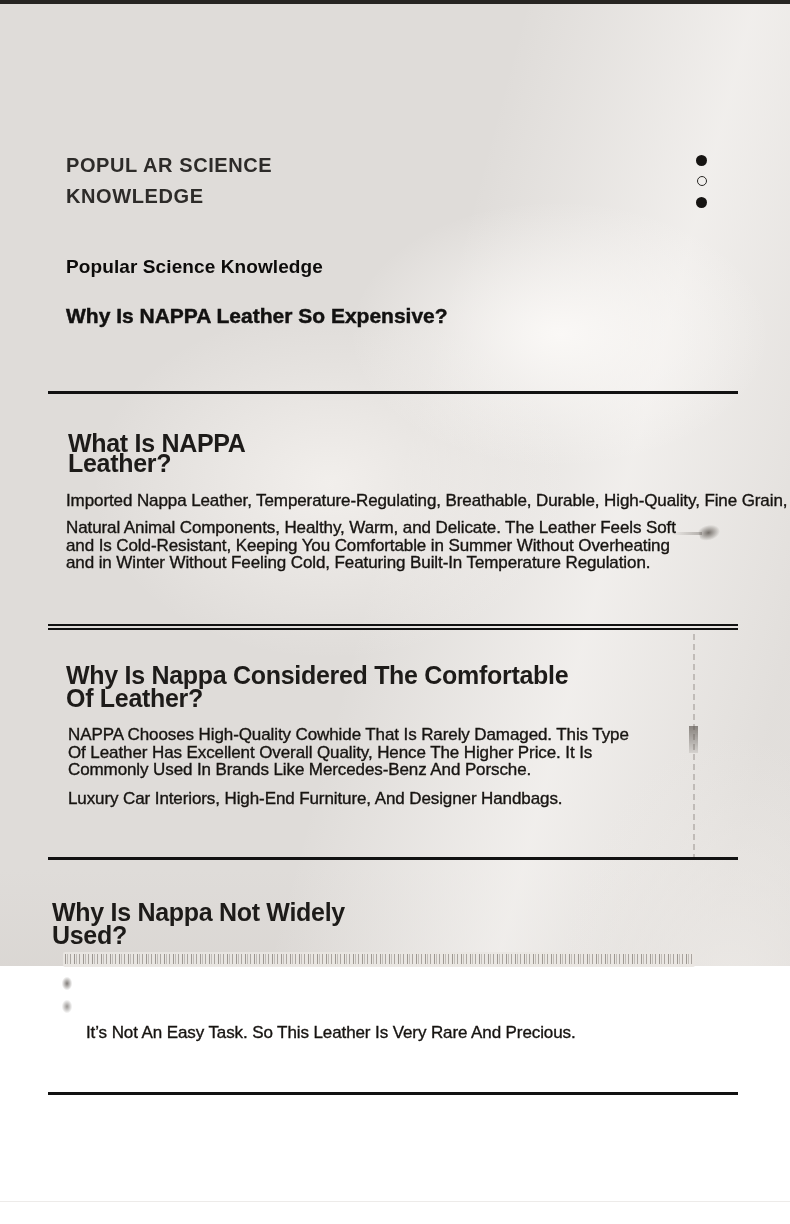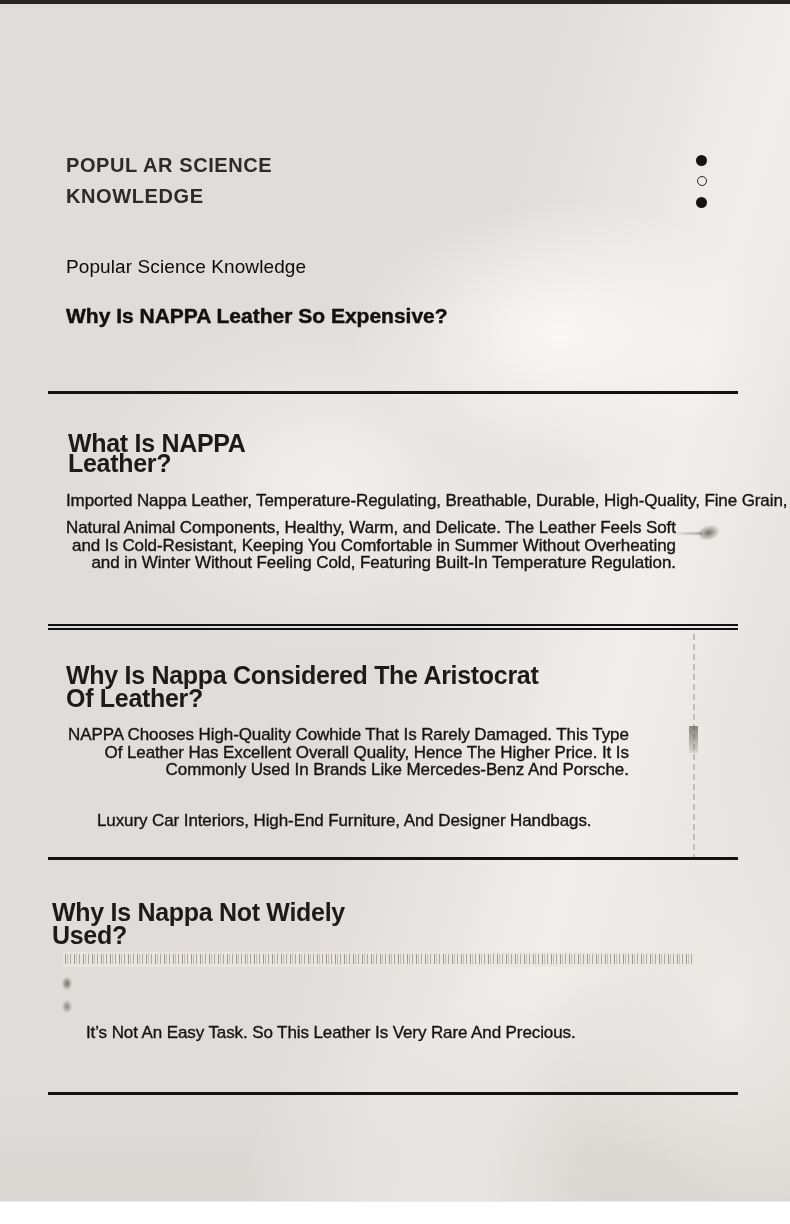--- a/index.html
+++ b/index.html
@@ -4,21 +4,21 @@
 <style>
   html,body{margin:0;padding:0;background:#ffffff;}
   .page{
     position:relative;width:790px;height:1224px;overflow:hidden;
     background:#ffffff;
     font-family:"Liberation Sans", sans-serif;
     -webkit-font-smoothing:antialiased;
   }
   .topbar{position:absolute;left:0;top:0;width:790px;height:4px;background:#272522;}
   .canvas{
-    position:absolute;left:0;top:4px;width:790px;height:1197px;
+    position:absolute;left:0;top:4px;width:790px;height:962px;
     background-color:#dfdcd9;
     background-image:
       radial-gradient(ellipse 300px 190px at 560px 330px, rgba(251,249,247,0.95), rgba(251,249,247,0) 70%),
       radial-gradient(ellipse 340px 250px at 330px 480px, rgba(245,242,239,0.85), rgba(245,242,239,0) 70%),
       radial-gradient(ellipse 250px 400px at 730px 1010px, rgba(238,235,232,0.9), rgba(238,235,232,0) 70%),
       radial-gradient(ellipse 420px 300px at 660px 1160px, rgba(198,193,188,0.5), rgba(198,193,188,0) 70%),
       linear-gradient(105deg, rgba(255,255,255,0) 50%, rgba(250,248,246,0.65) 72%, rgba(240,237,233,0.15) 92%),
       linear-gradient(0deg, rgba(213,209,205,0.45), rgba(213,209,205,0) 10%);
   }
   .abs{position:absolute;}
@@ -26,21 +26,21 @@
     left:66px;top:146px;
     font-size:20px;font-weight:700;letter-spacing:0.6px;
     line-height:31px;color:#2d2b29;white-space:pre-line;
   }
   .dots{left:696px;top:151px;width:12px;height:62px;}
   .dot{position:absolute;left:0;width:11px;height:11px;border-radius:50%;}
   .dot.filled{background:#161412;}
   .dot.hollow{background:transparent;border:1.5px solid #2a2825;width:8px;height:8px;left:1px;}
   .dot.d1{top:0;} .dot.d2{top:21px;} .dot.d3{top:42px;}
   .kicker{
-    left:66px;top:252px;font-size:19px;font-weight:400;color:#0c0b0a;letter-spacing:0.1px;
+    left:66px;top:252px;font-size:19px;font-weight:700;color:#0c0b0a;letter-spacing:0.1px;
   }
   .intro-title{
     left:66px;top:300px;font-size:21px;font-weight:700;color:#121110;
     -webkit-text-stroke:0.45px #121110;letter-spacing:0px;
   }
   .divider{left:48px;width:690px;background:#121212;height:2.5px;}
   .divider.d1{top:387px;}
   .divider.d2{top:620px;height:6px;background:transparent;border-top:2px solid #121212;border-bottom:2.5px solid #121212;box-sizing:border-box;}
   .divider.d3{top:853px;}
   .divider.d4{top:1088px;}
@@ -48,27 +48,26 @@
     font-size:25px;font-weight:700;color:#1d1b19;letter-spacing:-0.3px;
     white-space:pre-line;
   }
   .sh1{left:68px;top:429px;line-height:20px;}
   .sh2{left:66px;top:660px;line-height:23px;}
   .sh3{left:52px;top:897px;line-height:23px;}
   .body-text{
     font-size:17px;font-weight:400;color:#171411;line-height:17.6px;
     letter-spacing:-0.1px;-webkit-text-stroke:0.35px #171411;
     white-space:pre-line;
-    text-align:right;
   }
   .nowrap{white-space:nowrap;}
   .s1p1{left:66px;top:488px;}
   .s1p2{left:66px;top:515px;}
   .s2p1{left:68px;top:722px;}
-  .s2p2{left:68px;top:808px;margin-left:29px;}
+  .s2p2{left:68px;top:786px;}
   .s3p1{left:67px;top:959px;}
   .s3p2{left:66px;top:1020px;margin-left:20px;}
   .noise-wrap{left:63px;top:948px;width:632px;height:15px;background:rgba(233,230,226,0.92);border-radius:2px;}
   .noise{
     position:absolute;left:2px;top:2px;right:2px;height:10px;opacity:0.85;
     background:repeating-linear-gradient(90deg,
       rgba(68,60,52,0.55) 0 1px, rgba(68,60,52,0) 1px 2px,
       rgba(68,60,52,0.28) 2px 3px, rgba(68,60,52,0) 3px 5px,
       rgba(68,60,52,0.45) 5px 6px, rgba(68,60,52,0) 6px 9px);
     filter:blur(0.4px);
@@ -113,21 +112,21 @@
     <div class="abs body-text nowrap s1p1">Imported Nappa Leather, Temperature-Regulating, Breathable, Durable, High-Quality, Fine Grain,</div>
     <div class="abs body-text s1p2">Natural Animal Components, Healthy, Warm, and Delicate. The Leather Feels Soft
 and Is Cold-Resistant, Keeping You Comfortable in Summer Without Overheating
 and in Winter Without Feeling Cold, Featuring Built-In Temperature Regulation.</div>
     <div class="abs smudge1-tail"></div>
     <div class="abs smudge1"></div>
 
     <div class="abs divider d2"></div>
     <div class="abs dash-line"></div>
 
-    <div class="abs sec-heading sh2">Why Is Nappa Considered The Aristocrat
+    <div class="abs sec-heading sh2">Why Is Nappa Considered The Comfortable
 Of Leather?</div>
     <div class="abs body-text s2p1">NAPPA Chooses High-Quality Cowhide That Is Rarely Damaged. This Type
 Of Leather Has Excellent Overall Quality, Hence The Higher Price. It Is
 Commonly Used In Brands Like Mercedes-Benz And Porsche.</div>
     <div class="abs body-text s2p2">Luxury Car Interiors, High-End Furniture, And Designer Handbags.</div>
     <div class="abs smudge2"></div>
 
     <div class="abs divider d3"></div>
 
     <div class="abs sec-heading sh3">Why Is Nappa Not Widely

